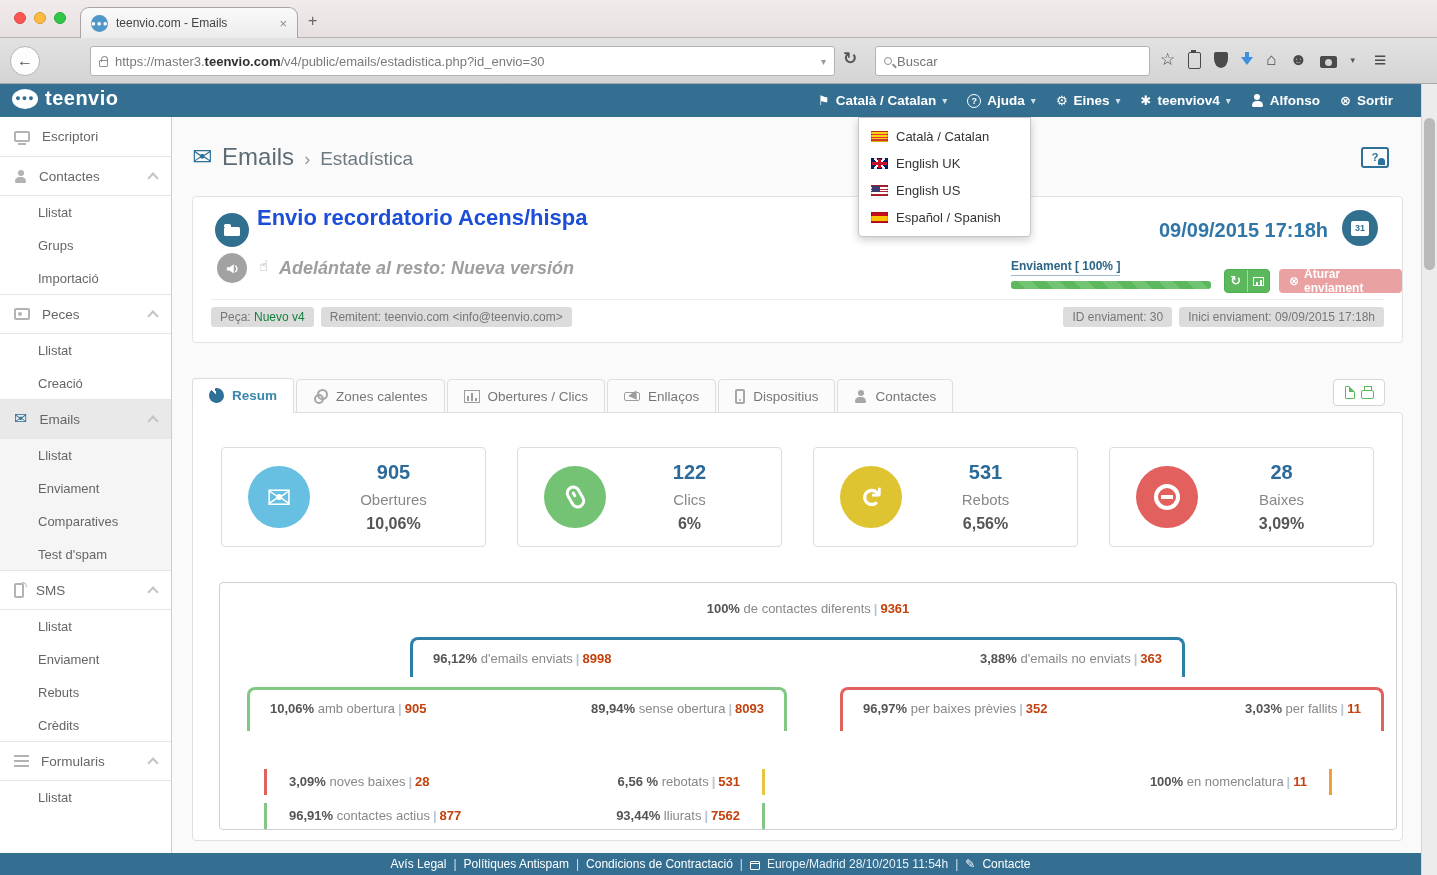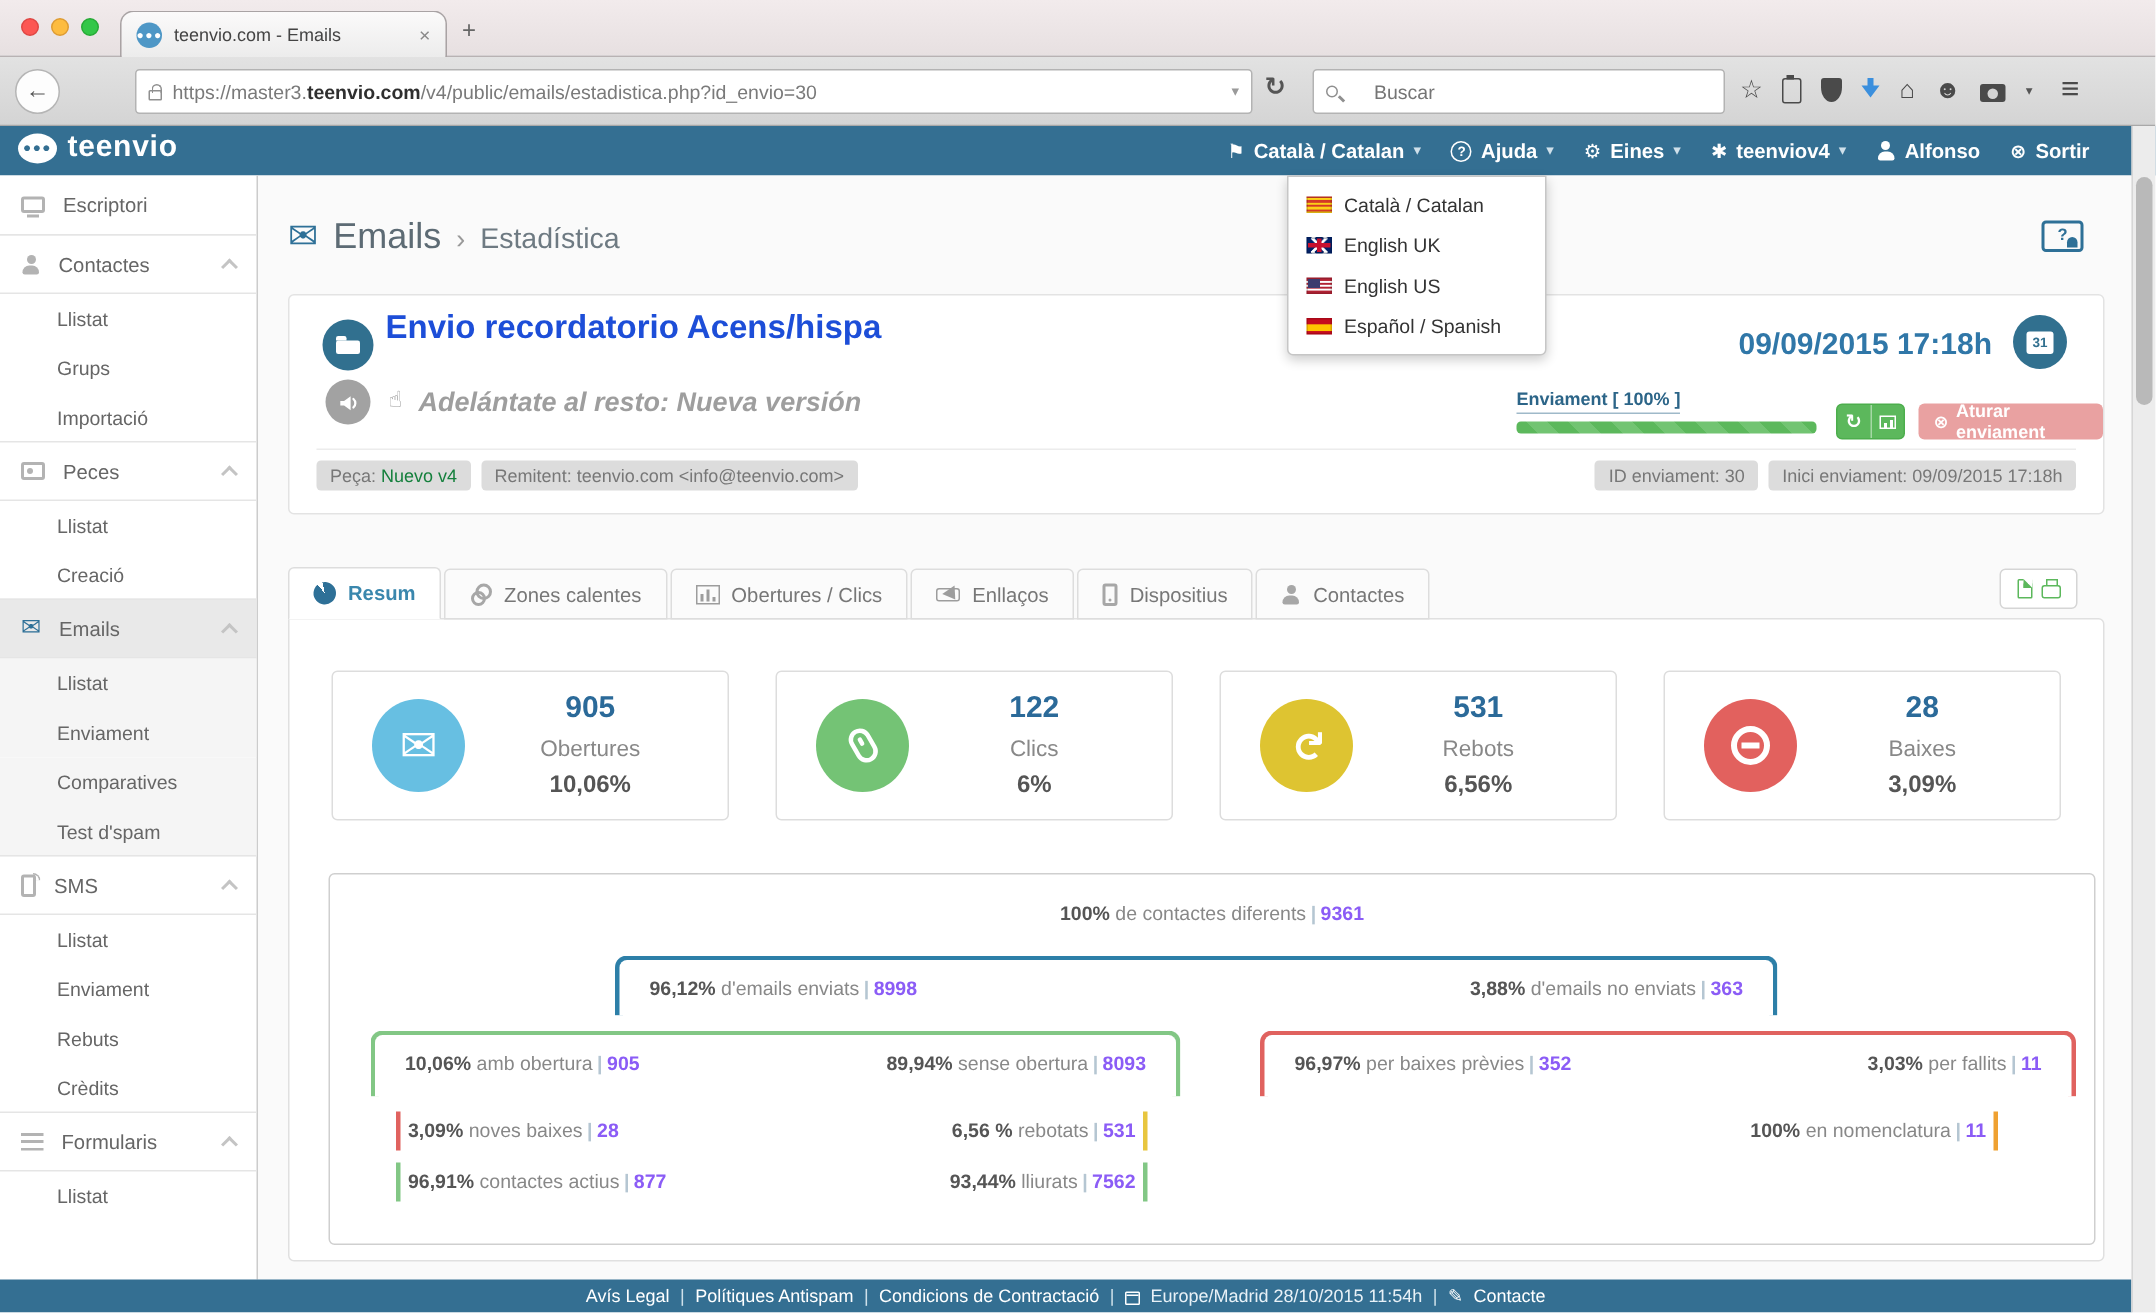--- a/index.html
+++ b/index.html
@@ -30,21 +30,21 @@
   .urlfield { position:absolute; left:90px; top:8px; width:745px; height:30px; background:#fff;
     border:1px solid #b3b3b3; border-radius:3px; display:flex; align-items:center; padding:0 8px; gap:7px; }
   .lock { width:9px; height:7px; border:1.5px solid #8f8f8f; border-radius:1px; position:relative; margin-top:4px; flex:none; }
   .lock::before { content:""; position:absolute; left:1px; top:-5px; width:5px; height:5px;
     border:1.5px solid #8f8f8f; border-bottom:none; border-radius:4px 4px 0 0; }
   .url { font-size:13px; color:#7a7a7a; white-space:nowrap; overflow:hidden; flex:1; }
   .url b { color:#2f2f2f; font-weight:bold; }
   .url-caret { color:#9a9a9a; font-size:10px; }
   .reload { position:absolute; left:843px; top:10px; color:#555; font-size:17px; font-weight:bold; }
   .searchfield { position:absolute; left:875px; top:8px; width:275px; height:30px; background:#fff;
-    border:1px solid #b3b3b3; border-radius:3px; display:flex; align-items:center; padding:0 8px; gap:24px; }
+    border:1px solid #b3b3b3; border-radius:3px; display:flex; align-items:center; padding:0 8px; gap:5px; }
   .mag { width:8px; height:8px; border:1.5px solid #8f8f8f; border-radius:50%; position:relative; flex:none; }
   .mag::after { content:""; position:absolute; left:7px; top:7px; width:5px; height:1.5px; background:#8f8f8f; transform:rotate(45deg); }
   .searchfield input { border:none; outline:none; font-size:13px; color:#444; width:100%; background:transparent; font-family:inherit; }
   .tb-icons { position:absolute; left:1160px; top:10px; display:flex; align-items:center; gap:13px; }
   .tbi { color:#4a4a4a; font-size:17px; line-height:24px; }
   .tbi.clip { width:13px; height:17px; border:1.5px solid #4a4a4a; border-radius:2px; position:relative; }
   .tbi.clip::before { content:""; position:absolute; left:2px; top:-3px; width:5px; height:3px; background:#4a4a4a; }
   .tbi.shield { width:14px; height:16px; background:#4a4a4a; border-radius:2px 2px 50% 50%/2px 2px 60% 60%; }
   .tbi.dl { width:0; height:0; border:6px solid transparent; border-top:8px solid #3b8fdd; position:relative; margin-top:8px; }
   .tbi.dl::before { content:""; position:absolute; left:-2px; top:-13px; width:4px; height:6px; background:#3b8fdd; }
@@ -198,29 +198,29 @@
   .card-val { font-size:20px; font-weight:bold; color:#2b6a99; }
   .card-lab { font-size:15px; color:#888; }
   .card-pct { font-size:16px; font-weight:bold; color:#555; }
 
   
   .tree-box { position:absolute; left:26px; top:169px; width:1178px; height:248px; border:1px solid #cfcfcf; border-radius:4px; }
   .t-node { white-space:nowrap; font-size:13px; }
   .t-node .pct { font-weight:bold; color:#555; }
   .t-node .lbl { color:#888; }
   .t-node .sep { color:#b5c6d2; margin:0 3px; font-weight:bold; }
-  .t-node .val { font-weight:bold; color:#8b5cf6; }
+  .t-node .val { font-weight:bold; color:#c2410c; }
   .t-root { position:absolute; left:50%; top:18px; transform:translateX(-50%); }
   .bracket { position:absolute; border-style:solid; border-color:transparent; border-width:3px 3px 0 3px; border-radius:8px 8px 0 0; }
   .bracket.blue { left:190px; top:54px; width:775px; height:40px; border-color:#2d7fa8; border-bottom:none; }
   .bracket.green { left:27px; top:104px; width:540px; height:44px; border-color:#82c785; border-bottom:none; }
   .bracket.red { left:620px; top:104px; width:544px; height:44px; border-color:#e0625f; border-bottom:none; }
   .bracket .bl { position:absolute; left:20px; top:11px; }
   .bracket .br { position:absolute; right:20px; top:11px; }
-  .leaf { position:absolute; height:26px; line-height:26px; padding:0 5px; }
+  .leaf { position:absolute; height:26px; line-height:26px; padding:0 22px;margin-top:28px; }
   .leaf.bar-l { border-left:3px solid; }
   .leaf.bar-r { border-right:3px solid; }
   .leaf.pos-nb { left:44px; top:158px; border-color:#e0625f; }
   .leaf.pos-ca { left:44px; top:192px; border-color:#82c785; }
   .leaf.pos-rb { right:631px; top:158px; border-color:#e8c63f; }
   .leaf.pos-ll { right:631px; top:192px; border-color:#82c785; }
   .leaf.pos-nm { right:64px; top:158px; border-color:#efa131; }
 
   
   .footer { position:absolute; left:0; top:853px; width:1421px; height:22px; background:#346f92; color:#e8f1f7;

